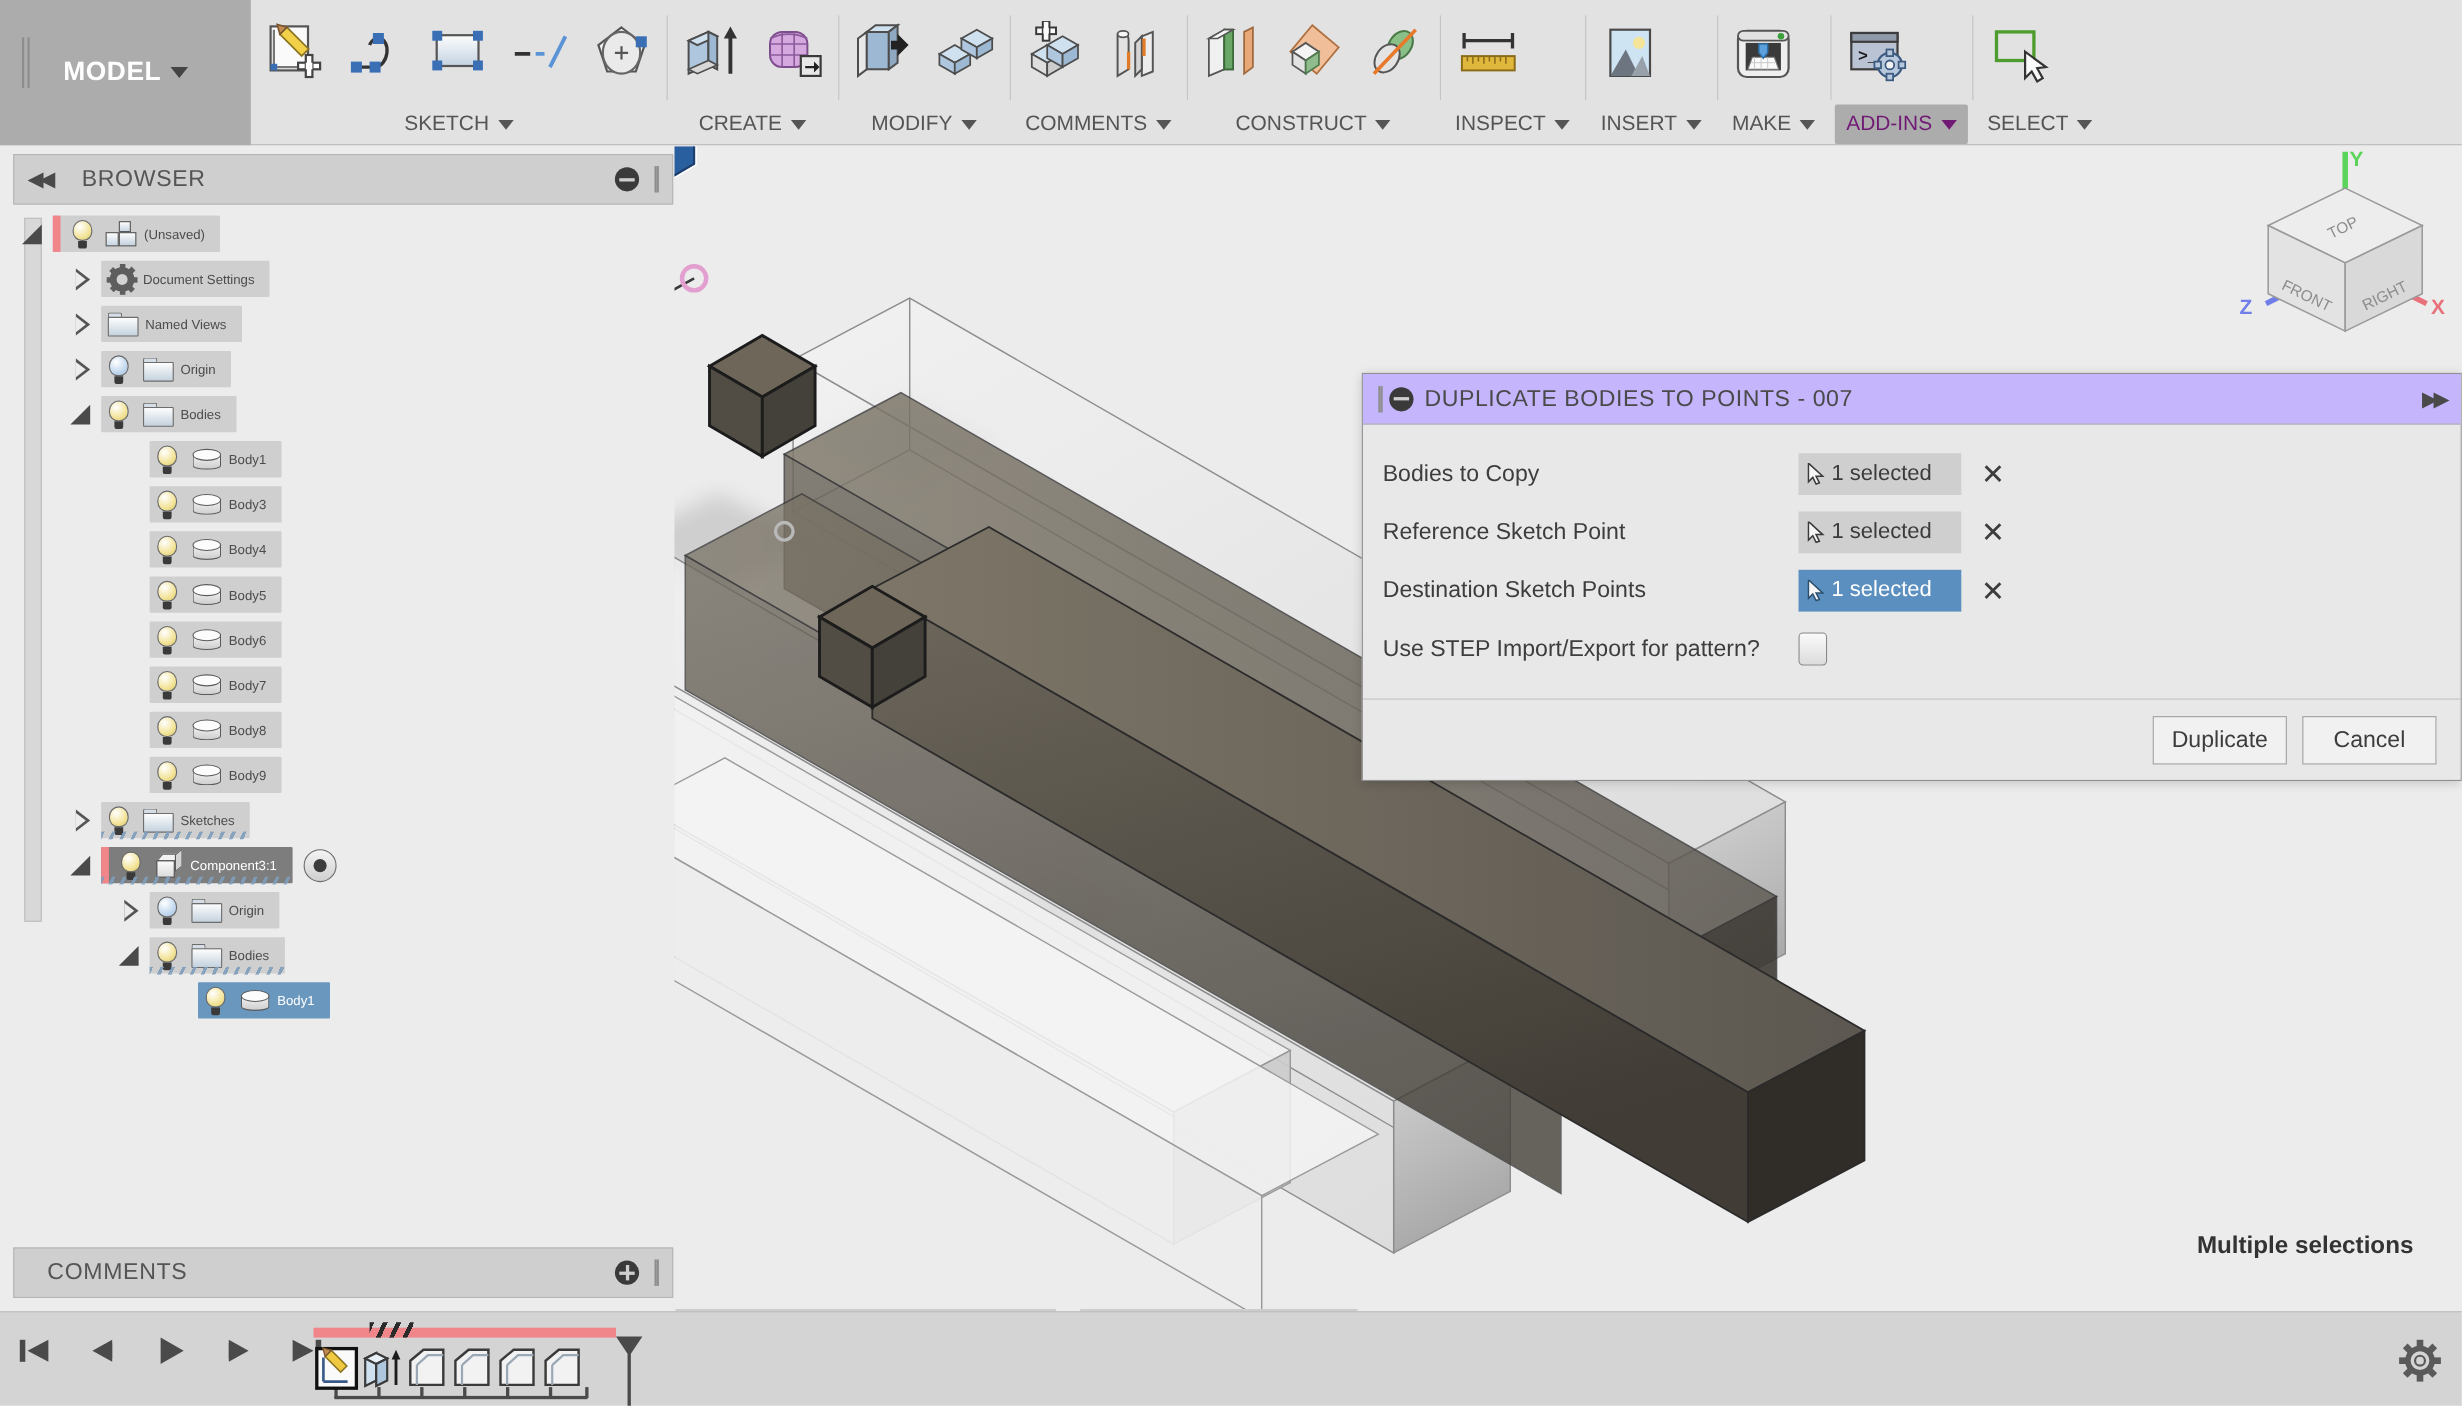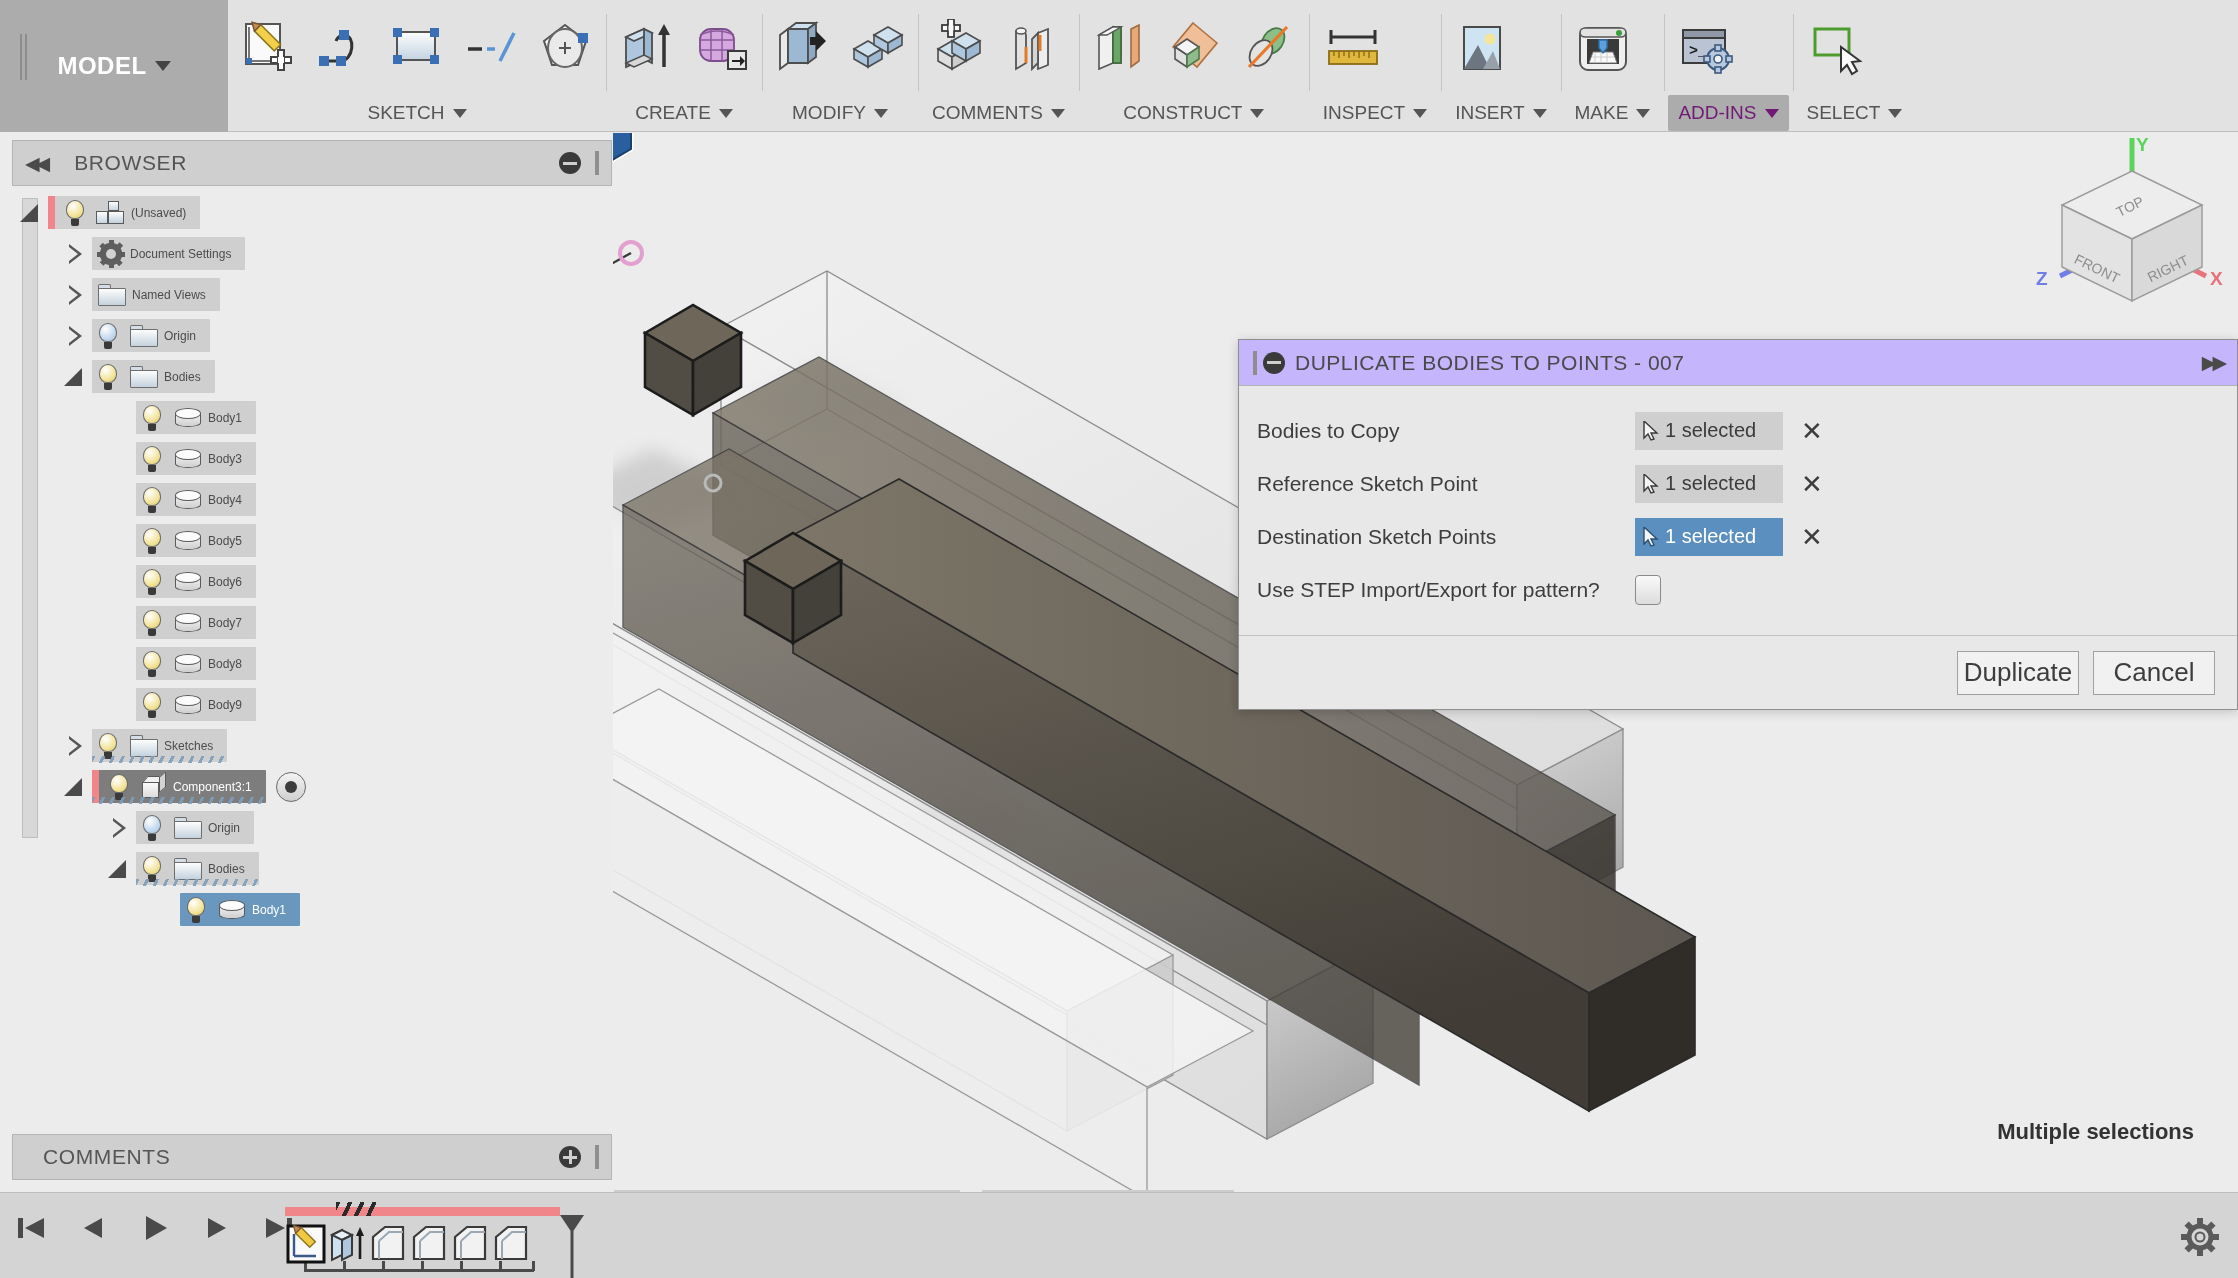--- a/index.html
+++ b/index.html
@@ -142,21 +142,21 @@
   #dlg-title { height:46px; background:#c4b5fd; border-bottom:1px solid #b2b2b2; display:flex; align-items:center; padding:0 14px; }
   #dlg-title .t { font-size:21px; color:#4a4a4a; letter-spacing:.5px; margin-left:10px;}
   #dlg-body { padding:18px 0 0 18px; }
   .drow { display:flex; align-items:center; height:53px; }
   .dlabel { width:378px; font-size:21px; color:#3d3d3d;}
   .dsel { height:38px; min-width:148px; background:#cfcfcf; display:flex;align-items:center; padding:0 14px 0 8px; gap:6px; font-size:20px; color:#3b3b3b;}
   .dsel.active { background:#5a8fbf; color:#fff; }
   .dxmark { font-size:26px; color:#3d3d3d; margin-left:18px; line-height:1; font-weight:300;}
   .dcheck { width:26px;height:30px; background:linear-gradient(#fafafa,#dcdcdc); border:1.5px solid #8a8a8a; border-radius:4px;}
   #dlg-footer { position:absolute; left:0; right:0; bottom:0; height:74px; border-top:1px solid #c2c2c2; display:flex; align-items:center; justify-content:flex-end; padding-right:22px; gap:14px;}
-  .dbtn { min-width:122px; height:44px; background:#f1f1f1; border:1.5px solid #a0a0a0; font-size:26px; color:#3d3d3d; display:flex;align-items:center;justify-content:center;}
+  .dbtn { min-width:122px; height:44px; background:#f1f1f1; border:1.5px solid #a0a0a0; font-size:21px; color:#3d3d3d; display:flex;align-items:center;justify-content:center;}
   .cursor-ico { width:16px;height:20px; }
 </style>
 </head>
 <body>
 
 <div id="app">
 
   <div id="ribbon">
 
     <div id="model-tab">

